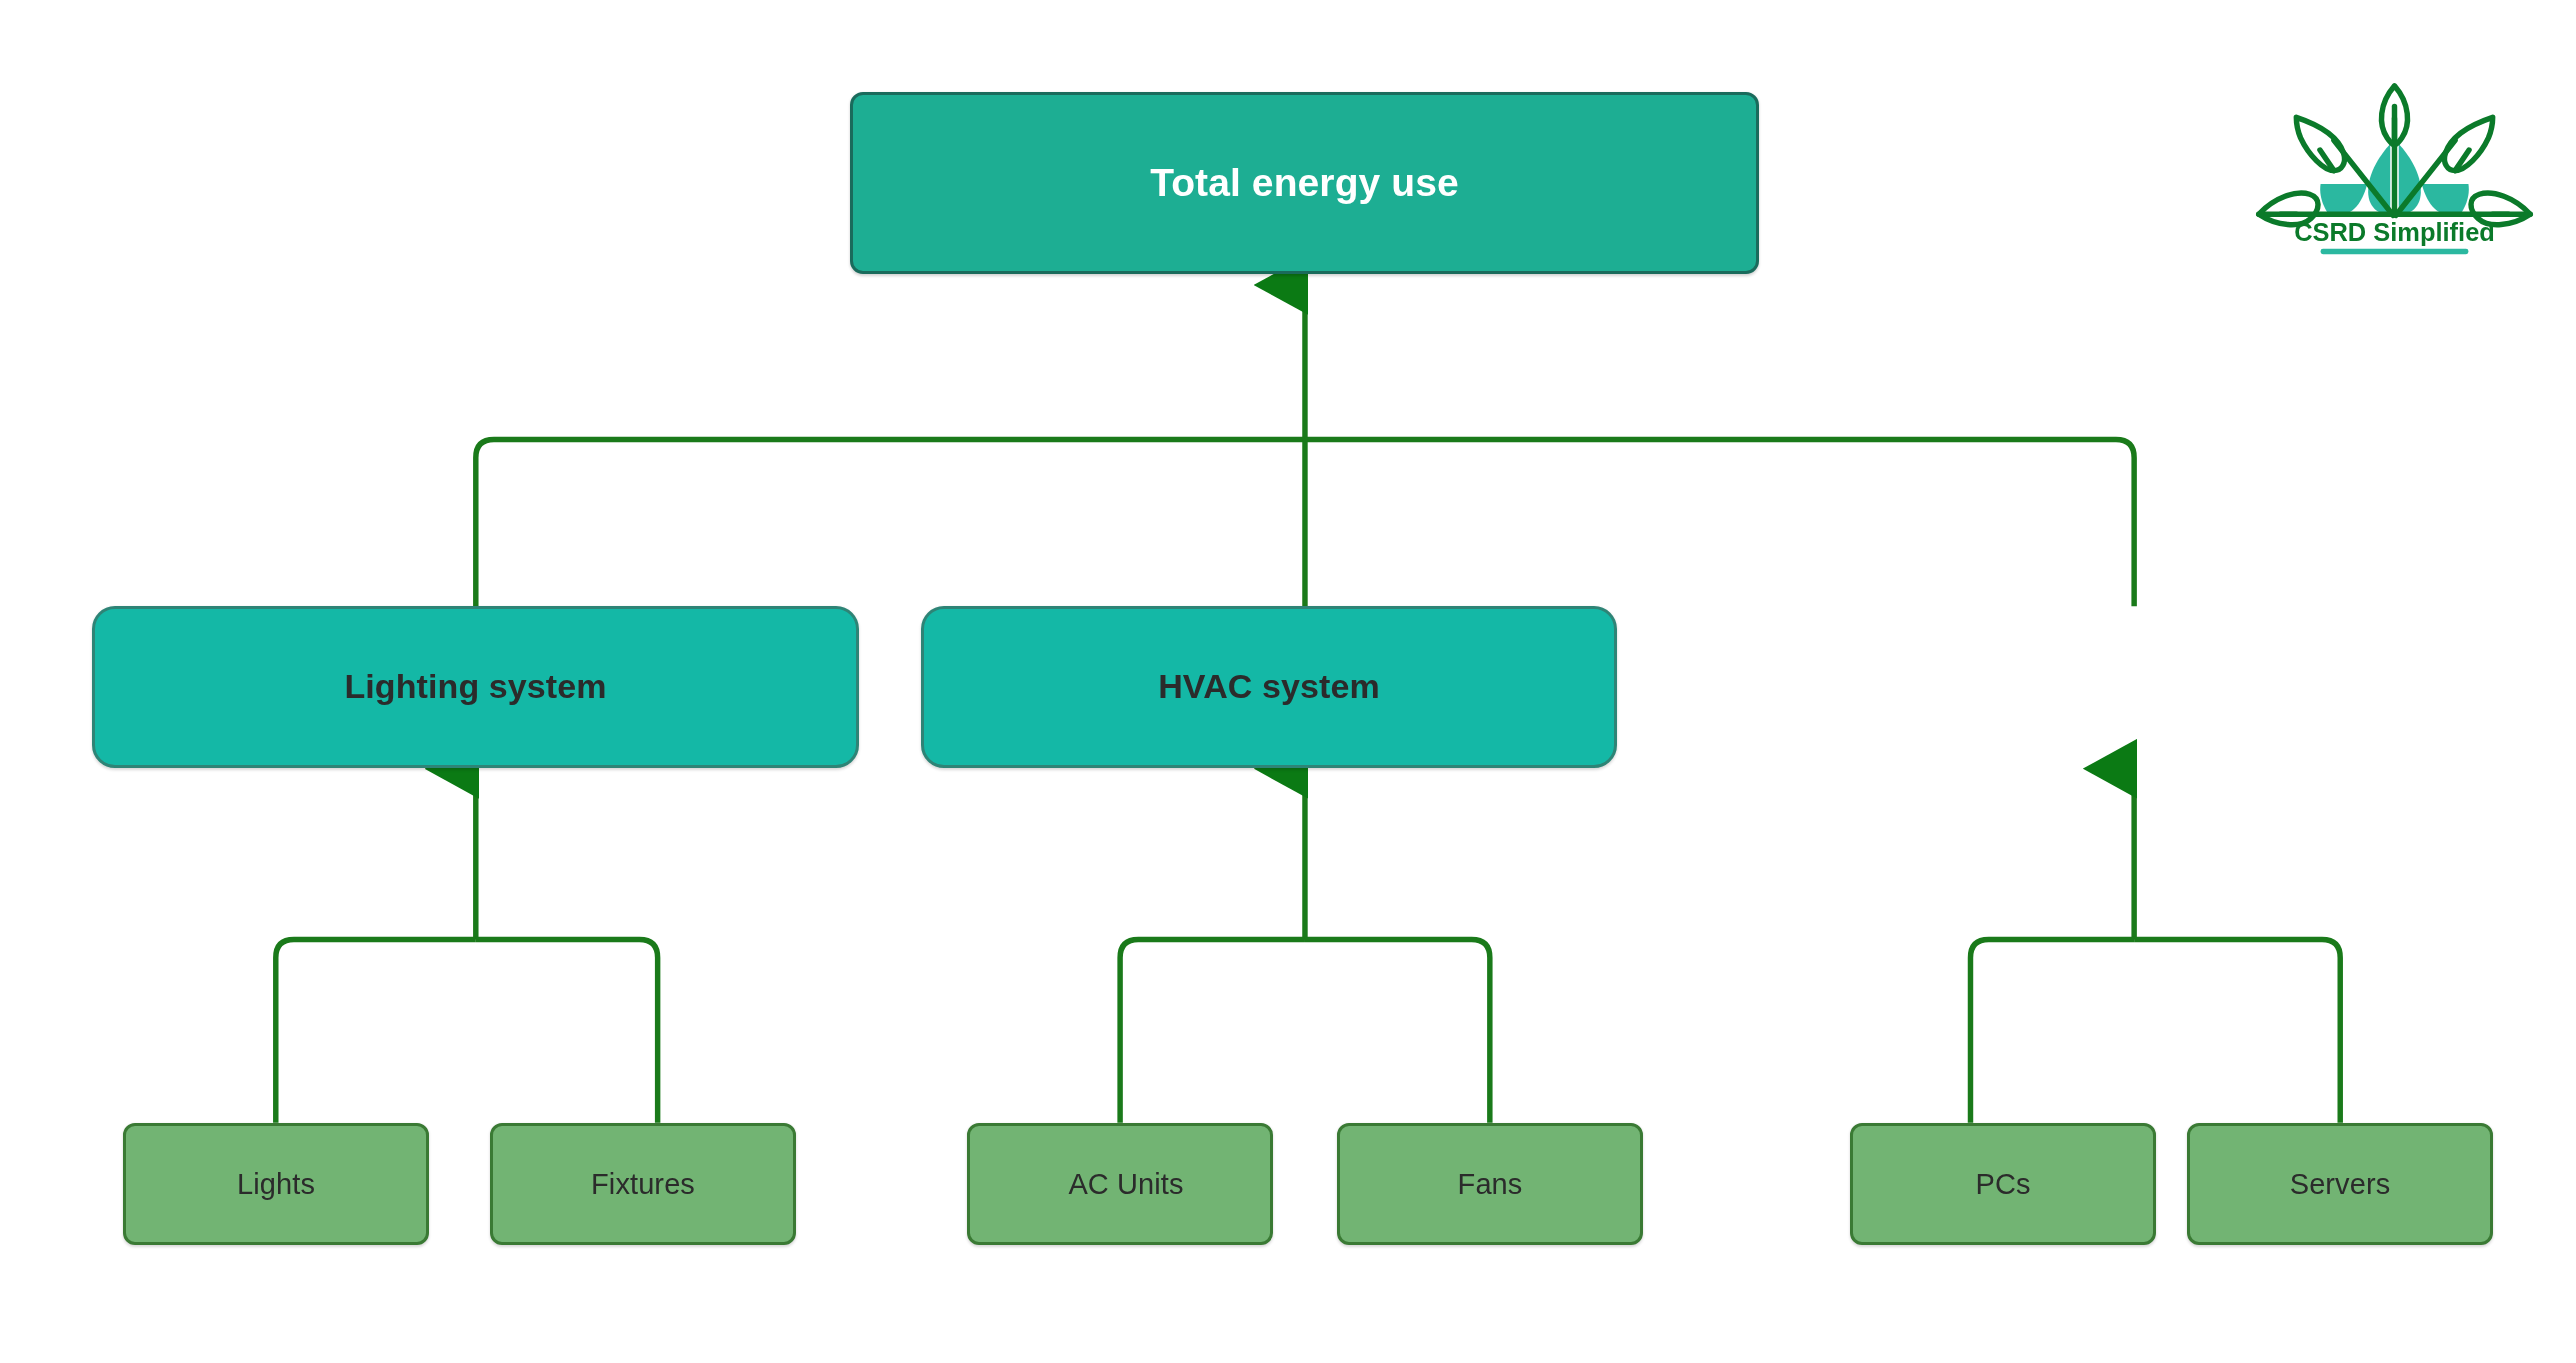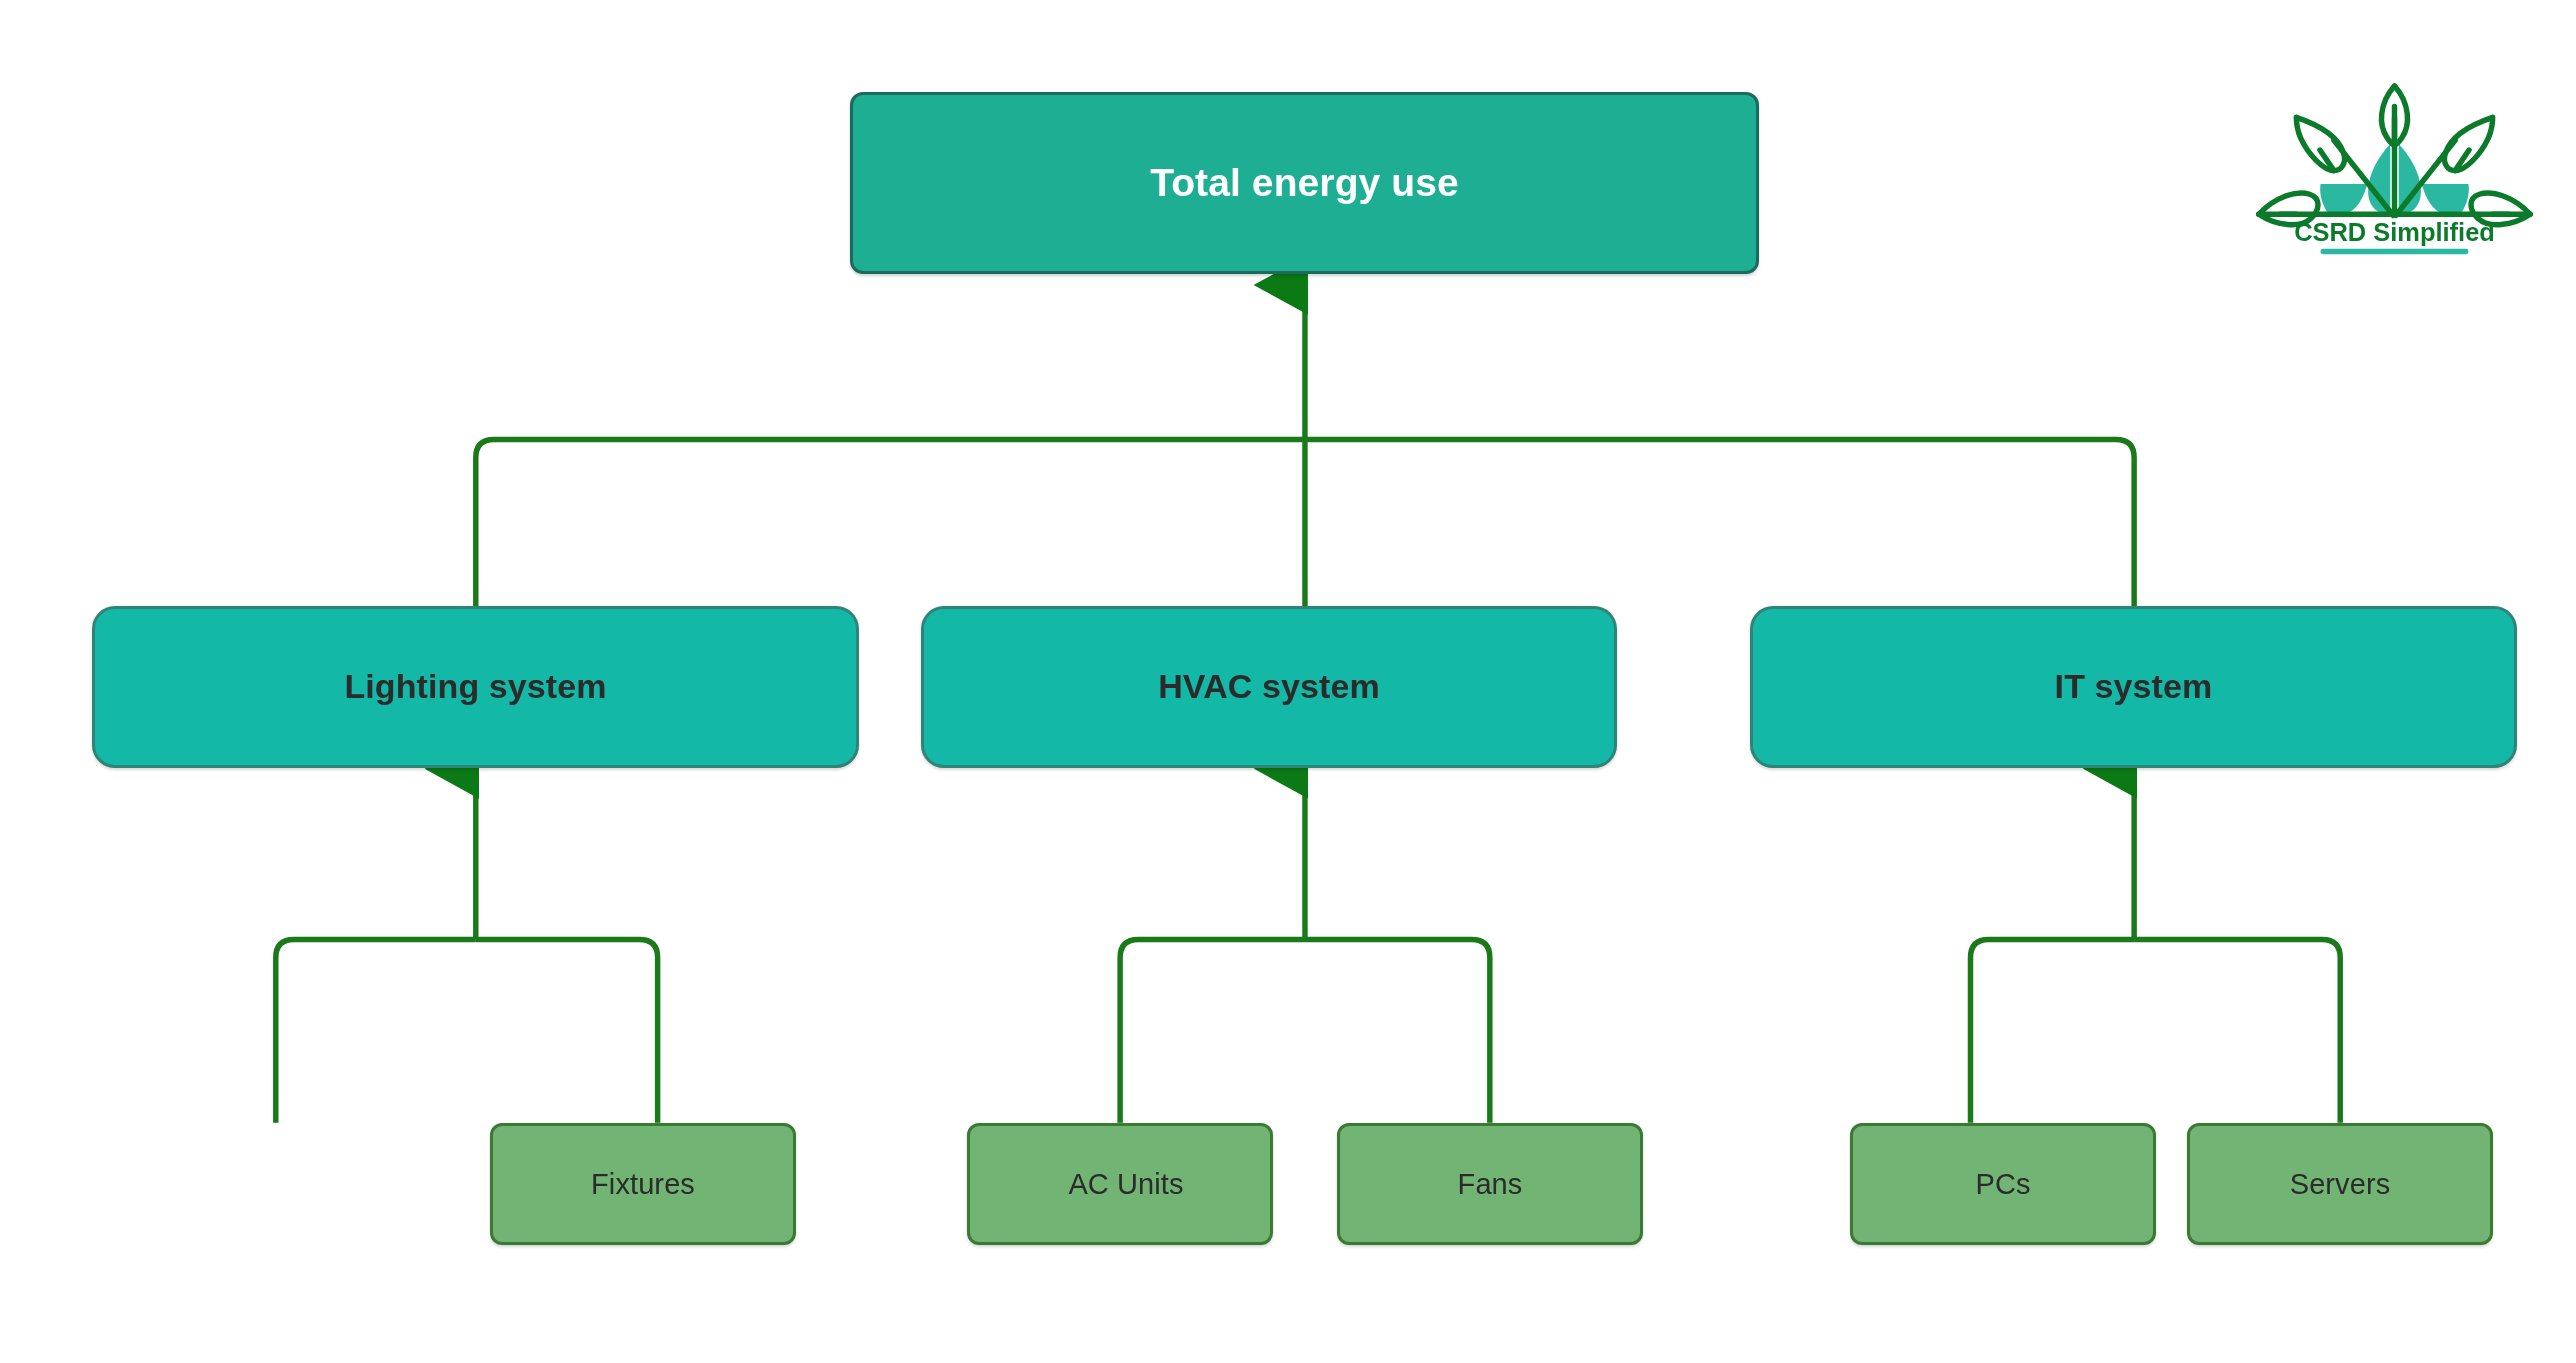--- a/index.html
+++ b/index.html
@@ -78,24 +78,24 @@
   </div>
 
   <div class="node mid" style="left:92px;top:606px;width:767px;height:162px;">
     <span class="lbl">Lighting system</span>
   </div>
 
   <div class="node mid" style="left:921px;top:606px;width:696px;height:162px;">
     <span class="lbl">HVAC system</span>
   </div>
 
-  <div class="node mid" style="left:1750px;top:606px;width:767px;height:162px;">
-    <span class="lbl">IT system</span>
+
+  <div class="node leaf" style="left:123px;top:1123px;width:306px;height:122px;">
+    <span class="lbl">Lights</span>
   </div>
-
 
   <div class="node leaf" style="left:490px;top:1123px;width:306px;height:122px;">
     <span class="lbl">Fixtures</span>
   </div>
 
   <div class="node leaf" style="left:967px;top:1123px;width:306px;height:122px;padding-left:12px;">
     <span class="lbl">AC Units</span>
   </div>
 
   <div class="node leaf" style="left:1337px;top:1123px;width:306px;height:122px;">

